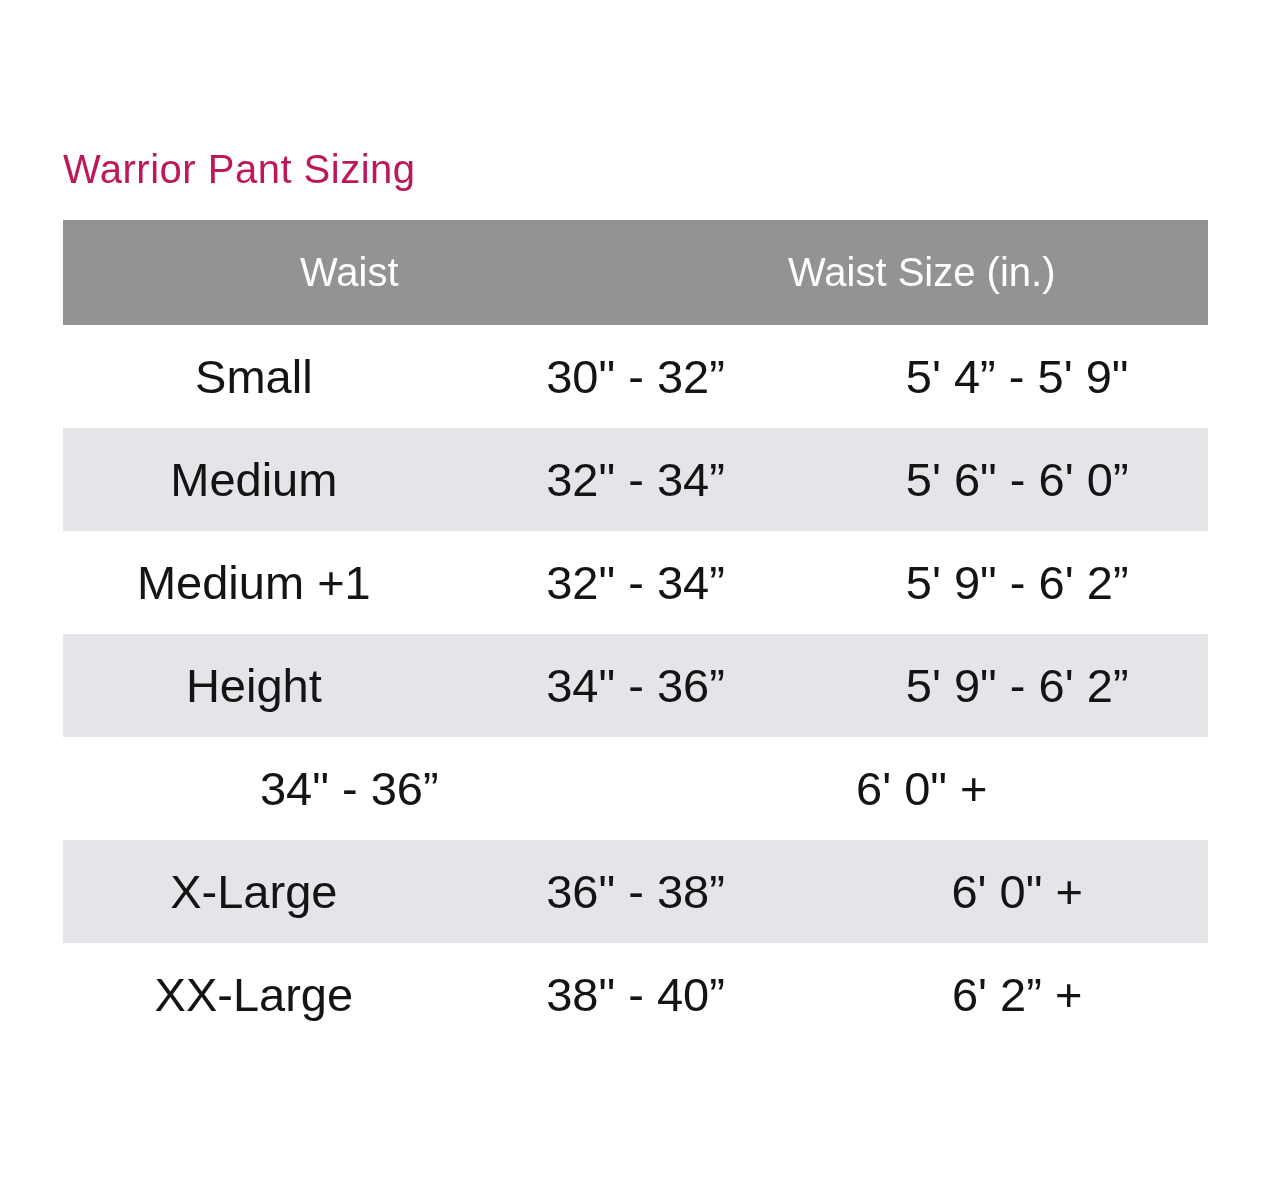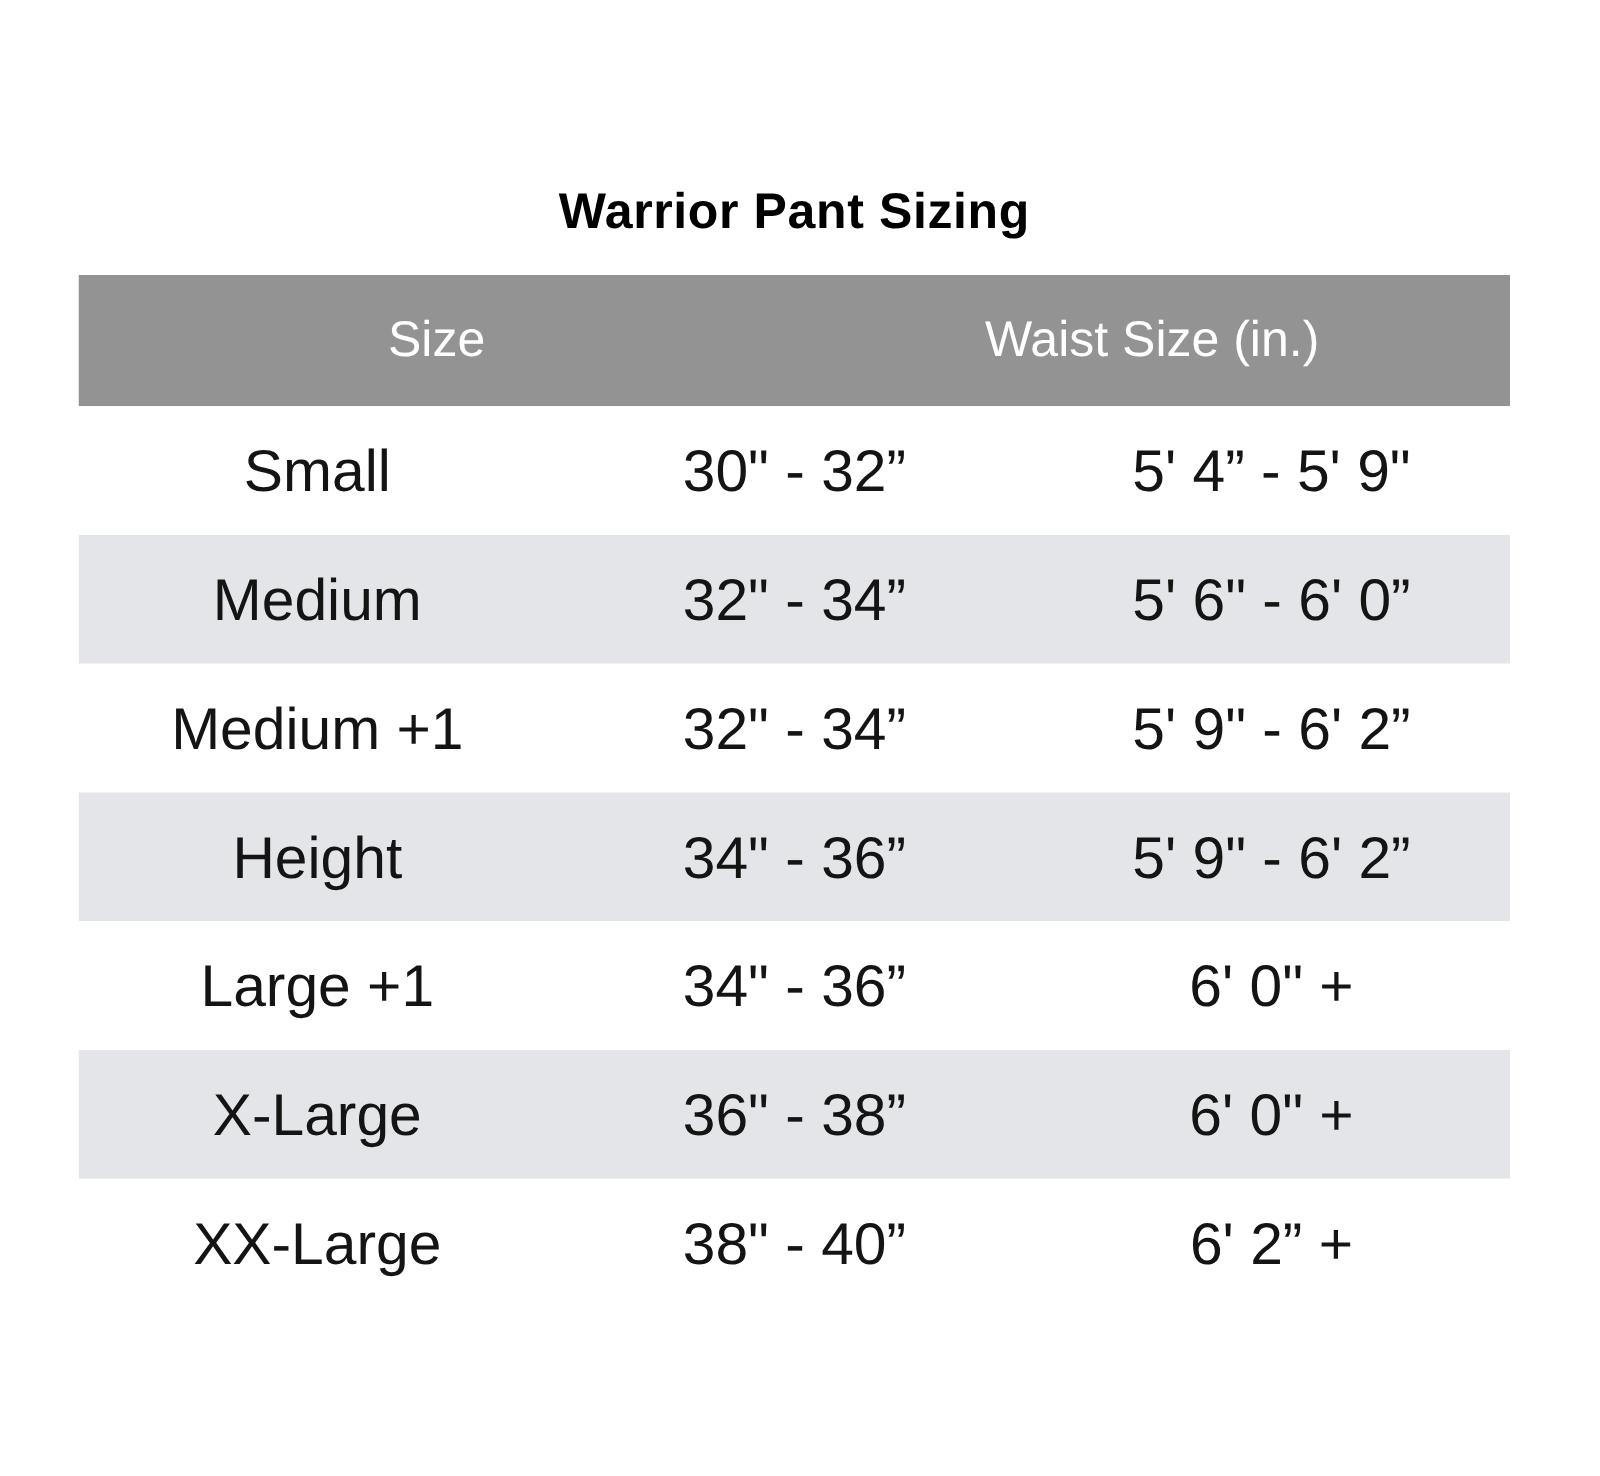--- a/index.html
+++ b/index.html
@@ -14,25 +14,25 @@
     font-family: "Liberation Sans", sans-serif;
     color: #141414;
     overflow: hidden;
   }
   .title {
     position: absolute;
     left: 63px;
     top: 148px;
     width: 1145px;
     margin: 0;
-    text-align: center;
+    text-align: left;
     font-size: 40px;
     line-height: 42px;
-    font-weight: 700;
-    color: #000000;
+    font-weight: 400;
+    color: #be185d;
     letter-spacing: 0.5px;
   }
   .table {
     position: absolute;
     left: 63px;
     top: 220px;
     width: 1145px;
   }
   .row {
     display: flex;
@@ -63,21 +63,21 @@
 </head>
 <body style="color: rgb(20, 20, 20); background: rgb(255, 255, 255);">
 
 <div class="page">
 
   <h1 class="title">Warrior Pant Sizing</h1>
 
   <div class="table">
 
     <div class="row header">
-      <div class="cell">Size</div>
+      <div class="cell">Waist</div>
       <div class="cell">Waist Size (in.)</div>
     </div>
 
     <div class="row">
       <div class="cell">Small</div>
       <div class="cell">30" - 32”</div>
       <div class="cell">5' 4” - 5' 9"</div>
     </div>
 
     <div class="row striped">
@@ -92,21 +92,20 @@
       <div class="cell">5' 9" - 6' 2”</div>
     </div>
 
     <div class="row striped">
       <div class="cell">Height</div>
       <div class="cell">34" - 36”</div>
       <div class="cell">5' 9" - 6' 2”</div>
     </div>
 
     <div class="row">
-      <div class="cell">Large +1</div>
       <div class="cell">34" - 36”</div>
       <div class="cell">6' 0" +</div>
     </div>
 
     <div class="row striped">
       <div class="cell">X-Large</div>
       <div class="cell">36" - 38”</div>
       <div class="cell">6' 0" +</div>
     </div>
 

